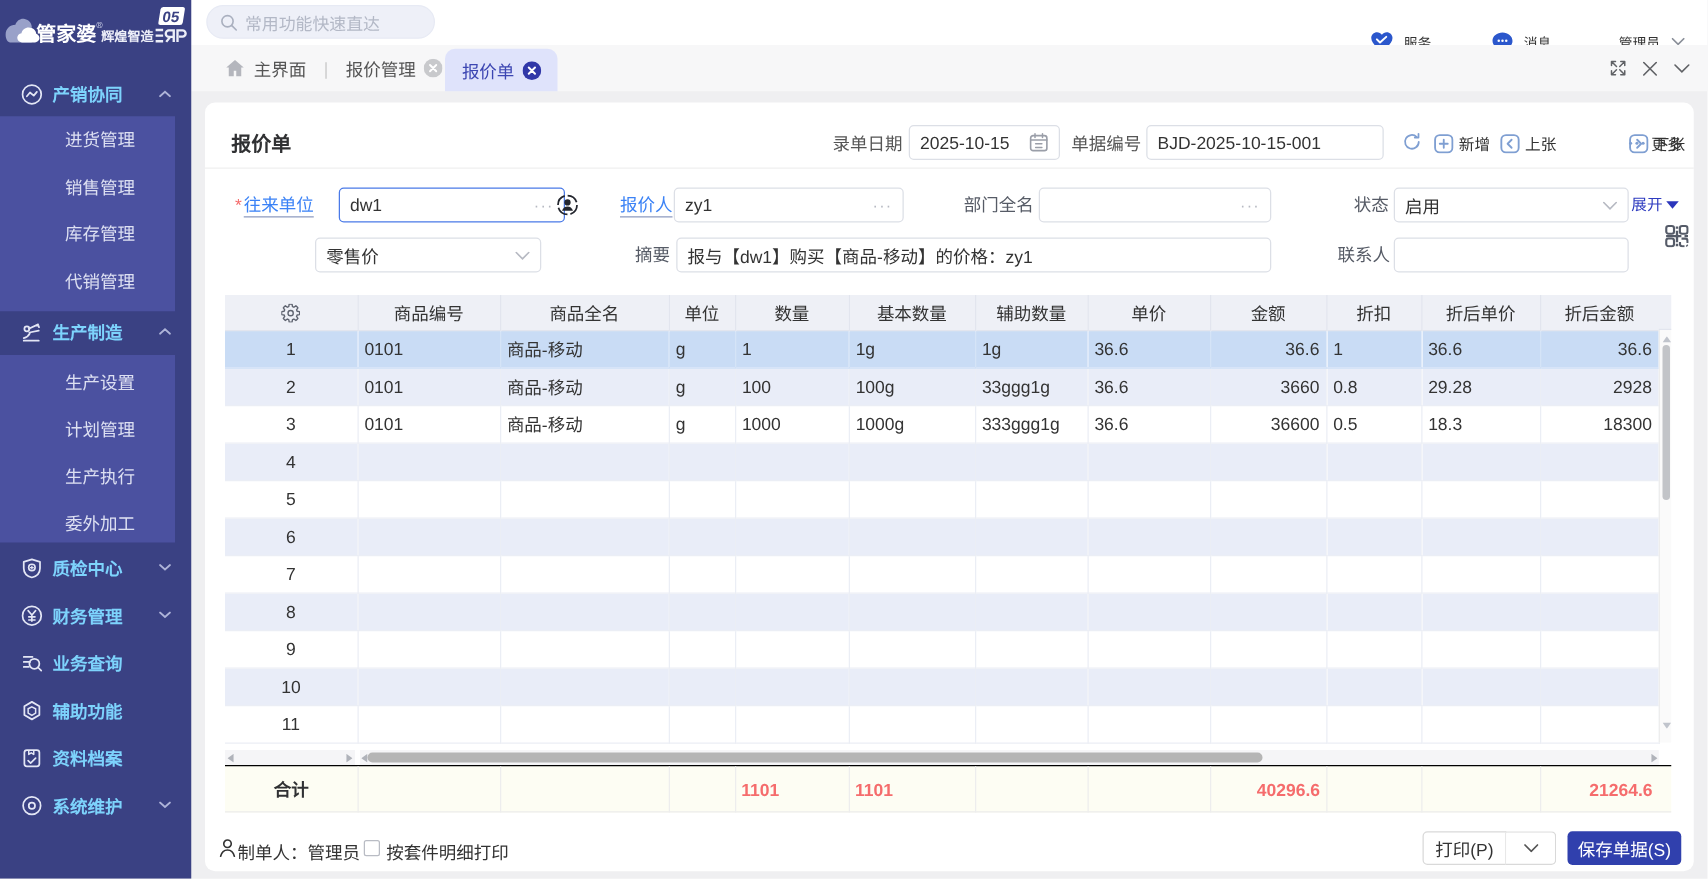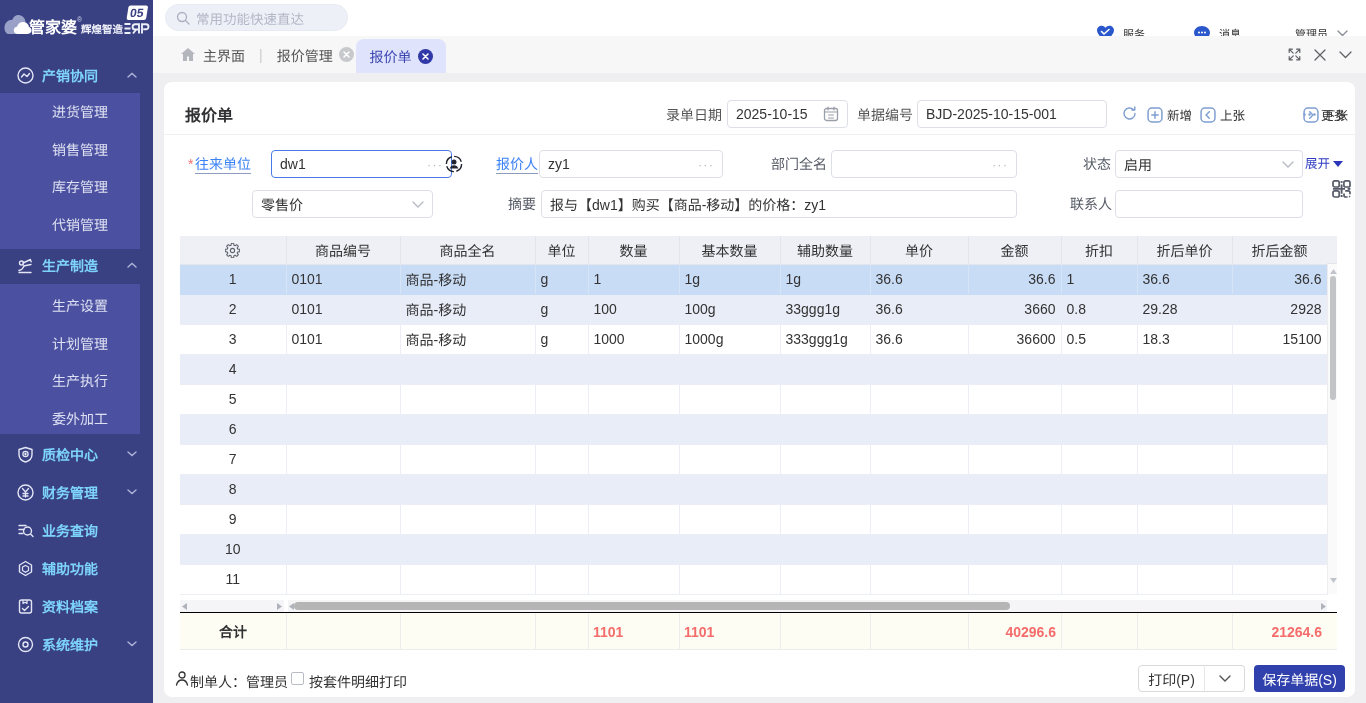--- a/index.html
+++ b/index.html
@@ -394,21 +394,21 @@
             <td>0101</td>
             <td>商品-移动</td>
             <td>g</td>
             <td>1000</td>
             <td>1000g</td>
             <td>333ggg1g</td>
             <td>36.6</td>
             <td class="r">36600</td>
             <td>0.5</td>
             <td>18.3</td>
-            <td class="r">15100</td>
+            <td class="r">18300</td>
           </tr>
       <tr class="even">
             <td class="c">4</td>
             <td></td>
             <td></td>
             <td></td>
             <td></td>
             <td></td>
             <td></td>
             <td></td>

